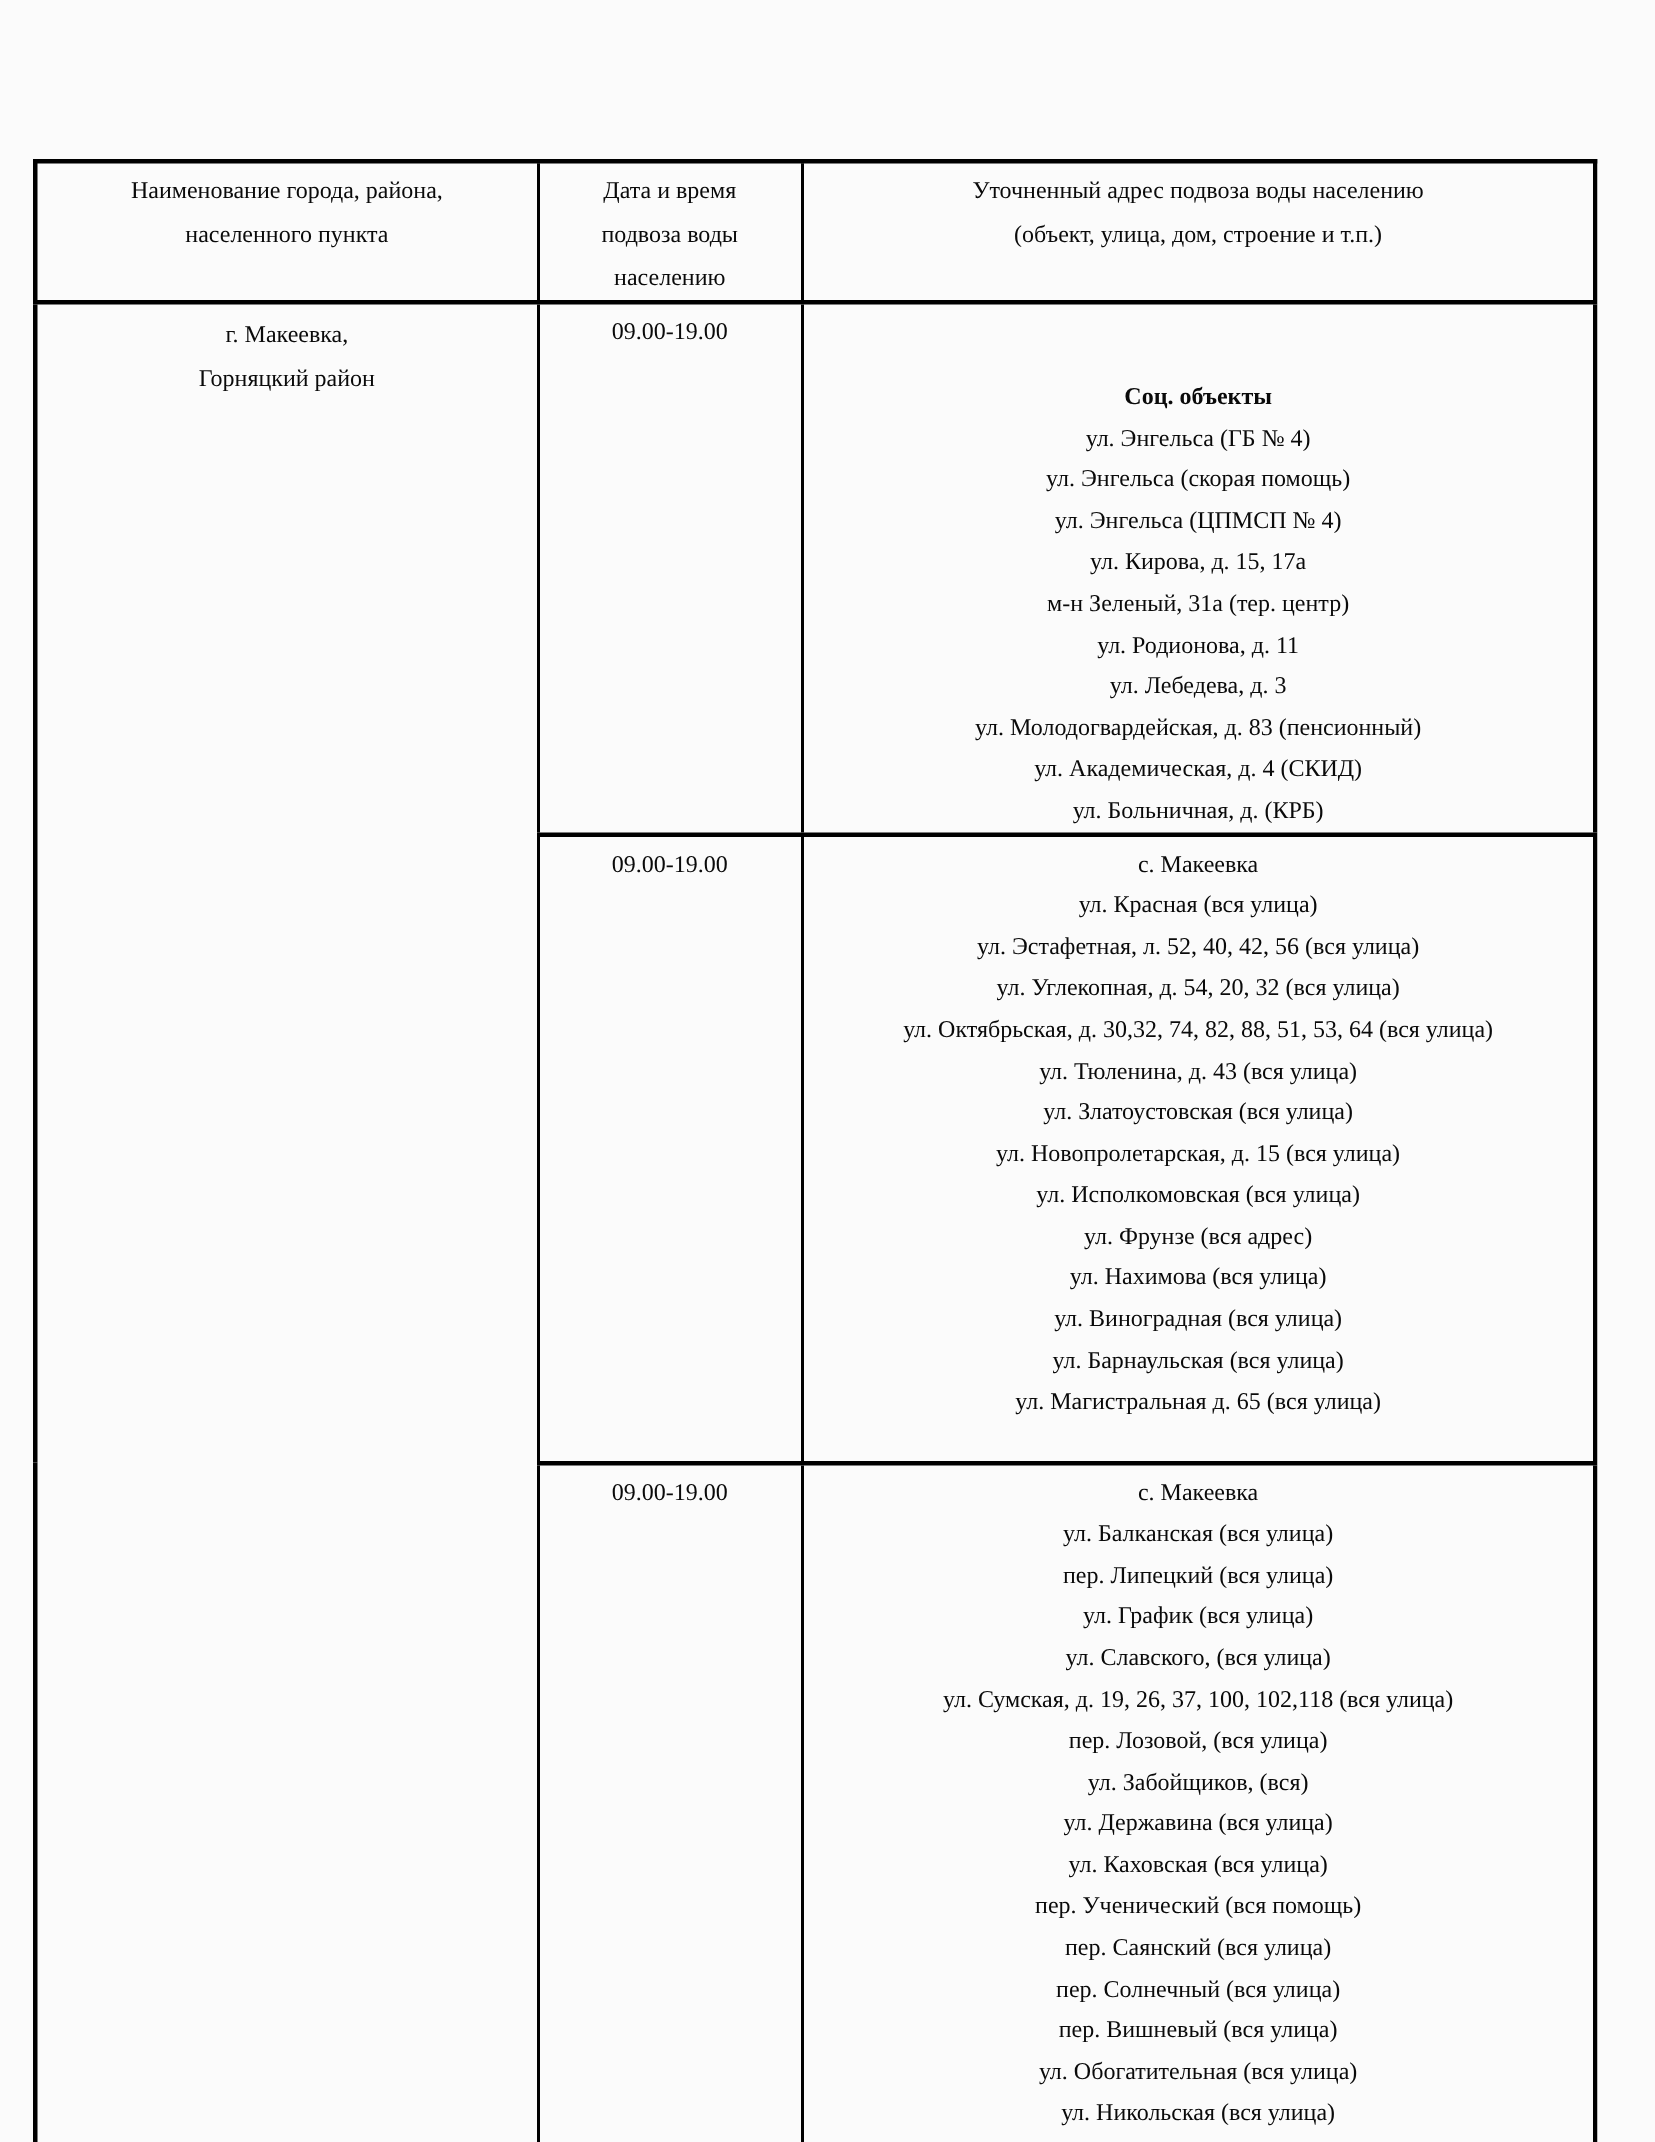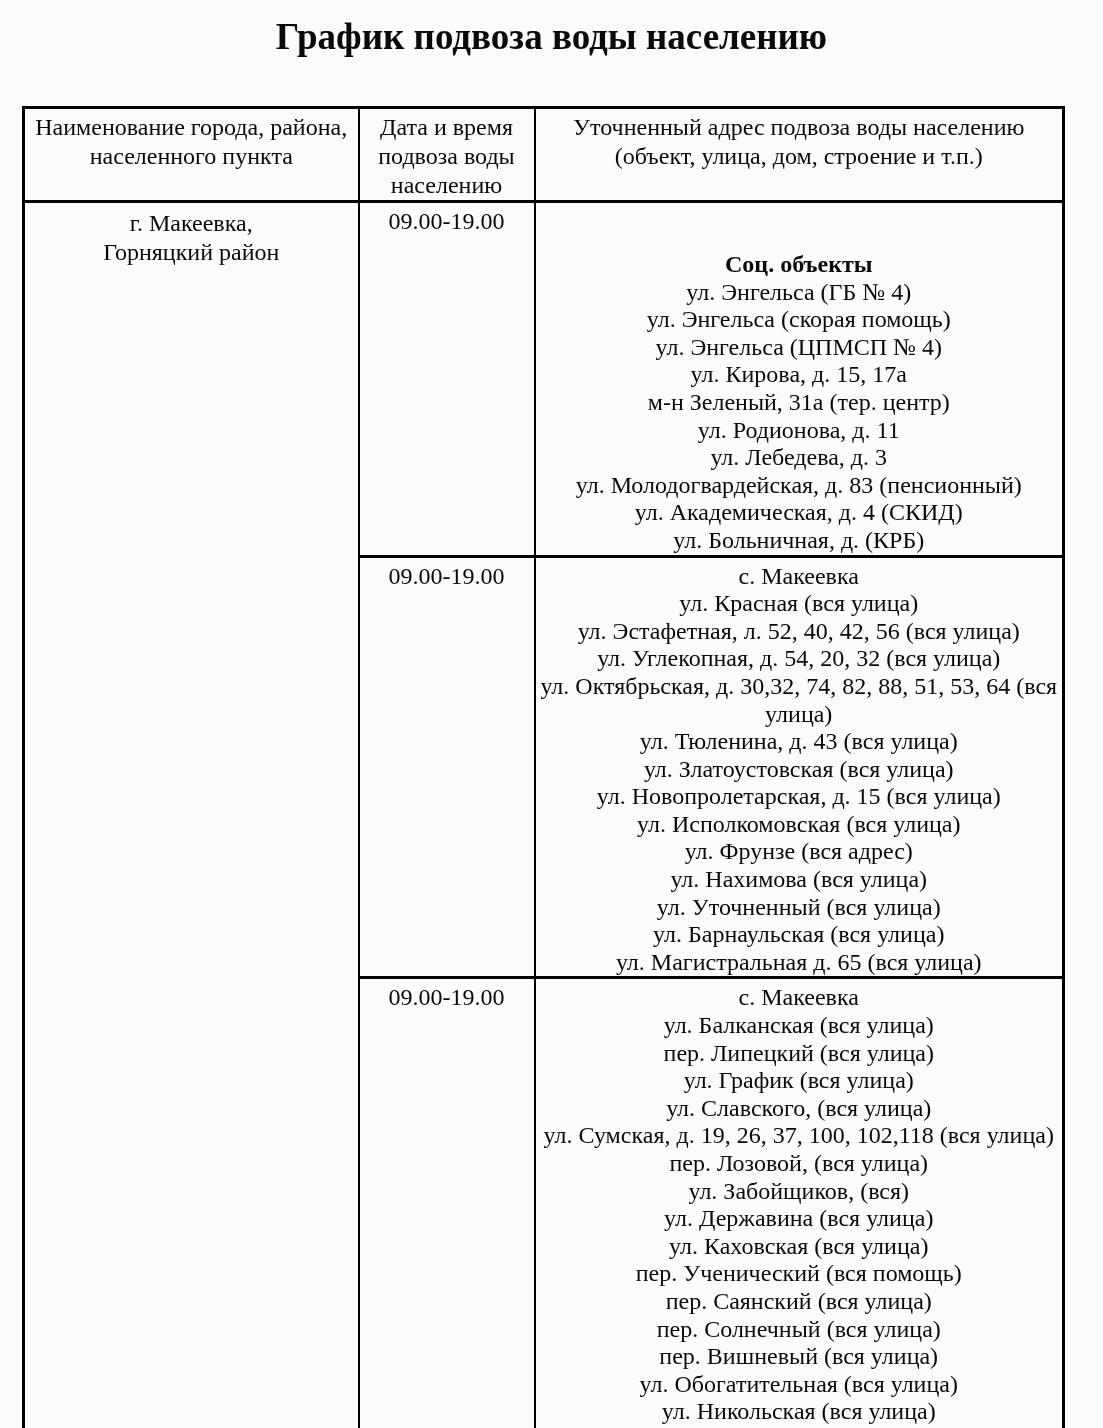--- a/index.html
+++ b/index.html
@@ -36,21 +36,21 @@
     table-layout: fixed;
     border: 3px solid #000;
     border-bottom: none;
   }
   col.c1 { width: 335px; }
   col.c2 { width: 176px; }
   th, td {
     border: 2px solid #000;
     vertical-align: top;
     text-align: center;
-    font-size: 24px;
+    font-size: 16px;
     color: #0a0a0a;
     padding: 0;
   }
   thead th {
     font-weight: normal;
     border-bottom: 3px solid #000;
     padding-top: 4px;
     line-height: 29px;
   }
   thead tr { height: 91px; }
@@ -74,21 +74,20 @@
   }
   .line { white-space: normal; }
   .line.bold { font-weight: bold; margin-top: 43px; }
 </style>
 </head>
 <body>
 
 <div class="page">
 
   <div class="doc-title">
-    <div>График подвоза воды населению</div>
   </div>
 
   <div class="table-wrap">
     <table class="grid-table">
       <colgroup>
         <col class="c1">
         <col class="c2">
         <col class="c3">
       </colgroup>
       <thead>
@@ -136,21 +135,21 @@
               <div class="line">ул. Красная (вся улица)</div>
               <div class="line">ул. Эстафетная, л. 52, 40, 42, 56 (вся улица)</div>
               <div class="line">ул. Углекопная, д. 54, 20, 32 (вся улица)</div>
               <div class="line">ул. Октябрьская, д. 30,32, 74, 82, 88, 51, 53, 64 (вся улица)</div>
               <div class="line">ул. Тюленина, д. 43 (вся улица)</div>
               <div class="line">ул. Златоустовская (вся улица)</div>
               <div class="line">ул. Новопролетарская, д. 15 (вся улица)</div>
               <div class="line">ул. Исполкомовская (вся улица)</div>
               <div class="line">ул. Фрунзе (вся адрес)</div>
               <div class="line">ул. Нахимова (вся улица)</div>
-              <div class="line">ул. Уточненный (вся улица)</div>
+              <div class="line">ул. Виноградная (вся улица)</div>
               <div class="line">ул. Барнаульская (вся улица)</div>
               <div class="line">ул. Магистральная д. 65 (вся улица)</div>
             </td>
         </tr>
         <tr class="row3">
           <td class="time-cell">09.00-19.00</td>
           <td class="addr-cell">
               <div class="line">с. Макеевка</div>
               <div class="line">ул. Балканская (вся улица)</div>
               <div class="line">пер. Липецкий (вся улица)</div>

